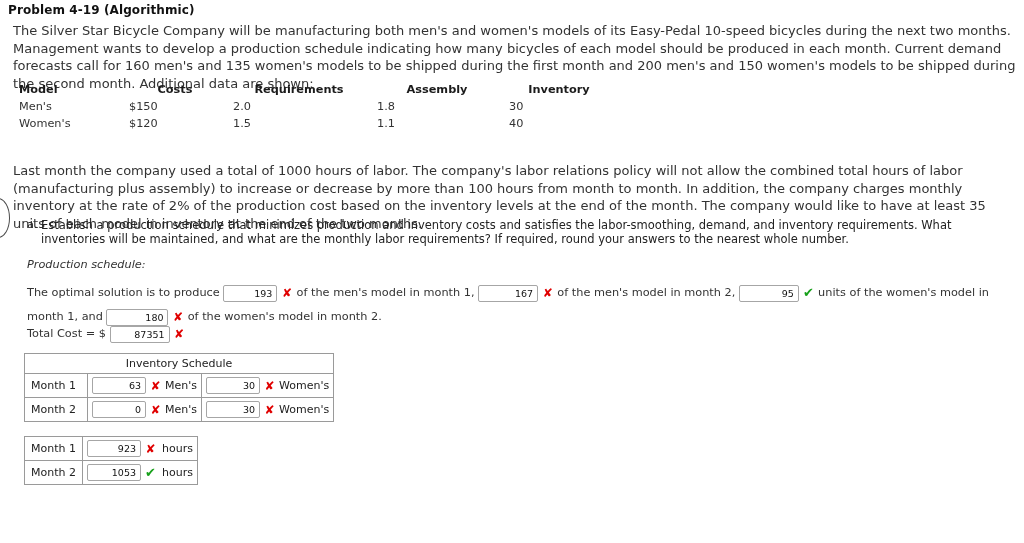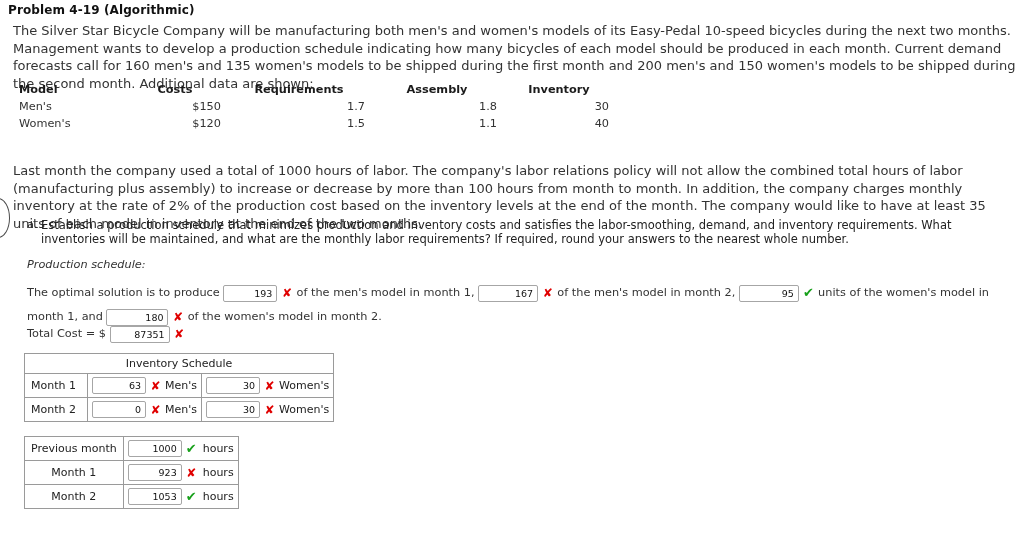--- a/index.html
+++ b/index.html
@@ -65,21 +65,21 @@
   .data-table .hdr {
     font-weight: bold;
     text-align: center;
     color: #1b1b1b;
   }
   .data-table .hdr-left {
     font-weight: bold;
     text-align: left;
     color: #1b1b1b;
   }
-  .data-table .cell-center { text-align: right; }
+  .data-table .cell-center { text-align: left; }
   .data-table .cell-left { text-align: left; }
   .col-model { width: 98px; }
   .col-cost { width: 92px; }
   .col-manu { width: 132px; }
   .col-asm { width: 120px; }
   .col-inv { width: 100px; }
   .qa-marker {
     position: absolute;
     left: 27px;
     top: 218px;
@@ -209,21 +209,21 @@
       <tr>
         <td class="col-model hdr-left">Model</td>
         <td class="col-cost hdr">Costs</td>
         <td class="col-manu hdr">Requirements</td>
         <td class="col-asm hdr">Assembly</td>
         <td class="col-inv hdr">Inventory</td>
       </tr>
       <tr>
         <td class="cell-left">Men's</td>
         <td class="cell-center">$150</td>
-        <td class="cell-center">1.7</td>
+        <td class="cell-center">2.0</td>
         <td class="cell-center">1.8</td>
         <td class="cell-center">30</td>
       </tr>
       <tr>
         <td class="cell-left">Women's</td>
         <td class="cell-center">$120</td>
         <td class="cell-center">1.5</td>
         <td class="cell-center">1.1</td>
         <td class="cell-center">40</td>
       </tr>
@@ -289,28 +289,20 @@
           <span class="mark wrong">✘</span>
           <span class="txt">Women's</span>
         </td>
       </tr>
     </tbody>
   </table>
 
   <table class="grid-table" id="labor-levels">
     <tbody>
       <tr>
-        <td class="lbl-prev">Previous month</td>
-        <td class="valcell">
-          <input class="ansbox" type="text" value="1000" style="">
-          <span class="mark right">✔</span>
-          <span class="txt unit-txt">hours</span>
-        </td>
-      </tr>
-      <tr>
         <td class="lbl">Month 1</td>
         <td class="valcell">
           <input class="ansbox" type="text" value="923" style="">
           <span class="mark wrong">✘</span>
           <span class="txt unit-txt">hours</span>
         </td>
       </tr>
       <tr>
         <td class="lbl">Month 2</td>
         <td class="valcell">

